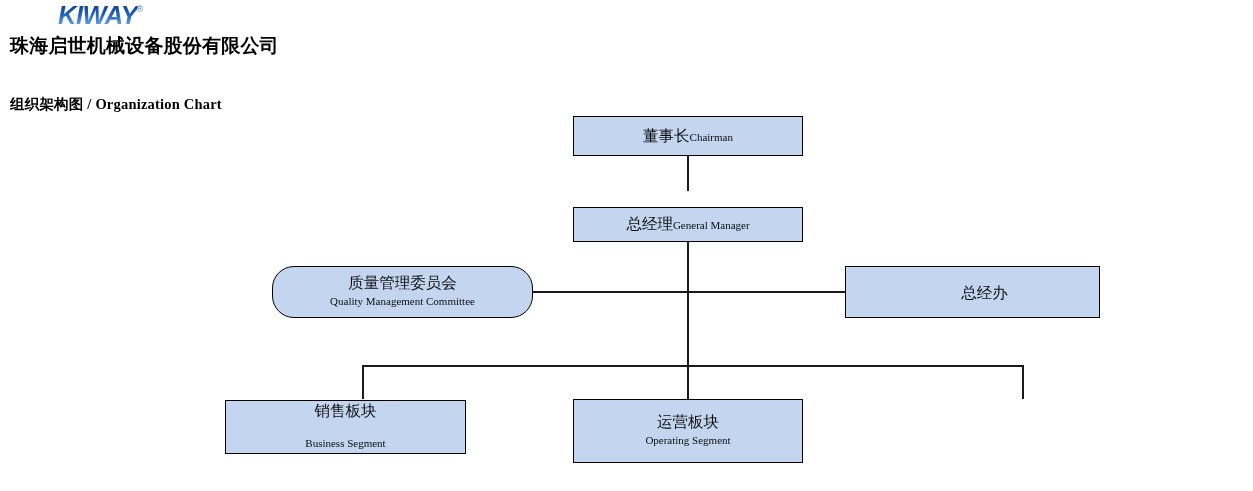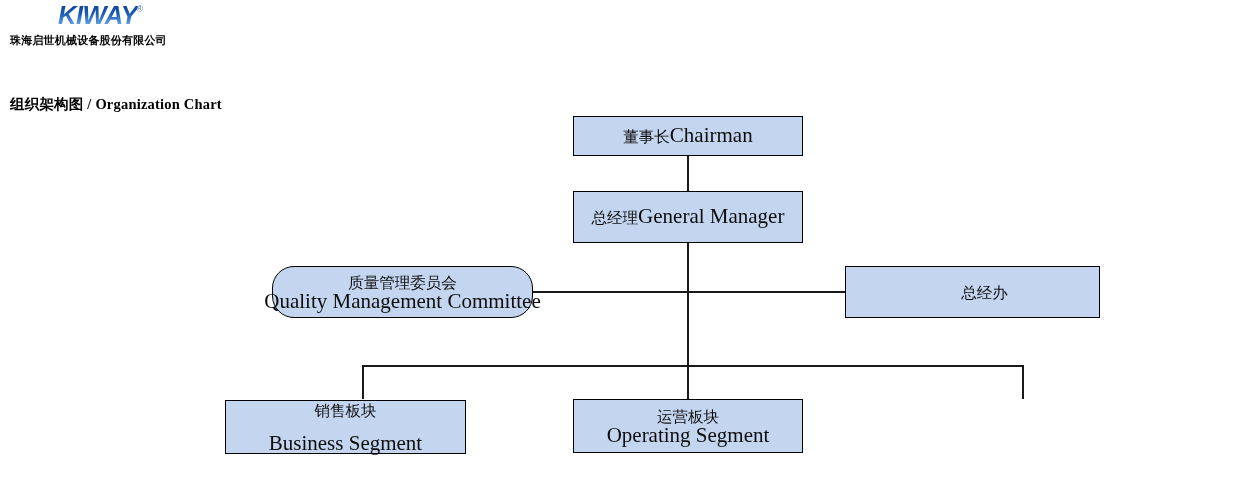--- a/index.html
+++ b/index.html
@@ -54,21 +54,21 @@
   }
   .hdr-line {
     position: absolute;
     left: 10px;
     font-weight: bold;
     color: #000000;
     white-space: nowrap;
   }
   #company-name {
     top: 33px;
-    font-size: 11px;
+    font-size: 19px;
     letter-spacing: 0.2px;
   }
   #chart-title {
     top: 64px;
     font-size: 14.5px;
     letter-spacing: 0.2px;
     margin-top: 31px;
   }
 
   
@@ -92,41 +92,41 @@
     text-align: center;
     color: #0d0d0d;
     z-index: 2;
   }
   .node .cn {
     font-size: 15.5px;
     line-height: 19px;
     white-space: nowrap;
   }
   .node .en {
-    font-size: 21px;
+    font-size: 11px;
     line-height: 19px;
     white-space: nowrap;
   }
   .node.single-line .cn {
     display: inline;
   }
   .node.single-line .inline-row {
     display: flex;
     align-items: baseline;
     font-size: 16px;
     line-height: 20px;
   }
 
   
   #node-chairman        { left: 573px; top: 116px; width: 230px; height: 40px; }
-  #node-gm              { left: 573px; top: 191px; width: 230px; height: 52px; }
+  #node-gm              { left: 573px; top: 207px; width: 230px; height: 35px; }
   #node-qmc             { left: 272px; top: 266px; width: 261px; height: 52px; border-radius: 22px; }
   #node-gmo             { left: 845px; top: 266px; width: 255px; height: 52px; padding-left: 24px; }
   #node-business        { left: 225px; top: 400px; width: 241px; height: 54px; justify-content: space-between; }
-  #node-operating       { left: 573px; top: 399px; width: 230px; height: 54px; }
+  #node-operating       { left: 573px; top: 399px; width: 230px; height: 64px; }
   #node-support         { left: 884px; top: 399px; width: 271px; height: 54px; }
 
   
   .conn {
     position: absolute;
     background: #1a1a1a;
     z-index: 1;
   }
   .conn.v { width: 1.5px; }
   .conn.h { height: 1.5px; }

